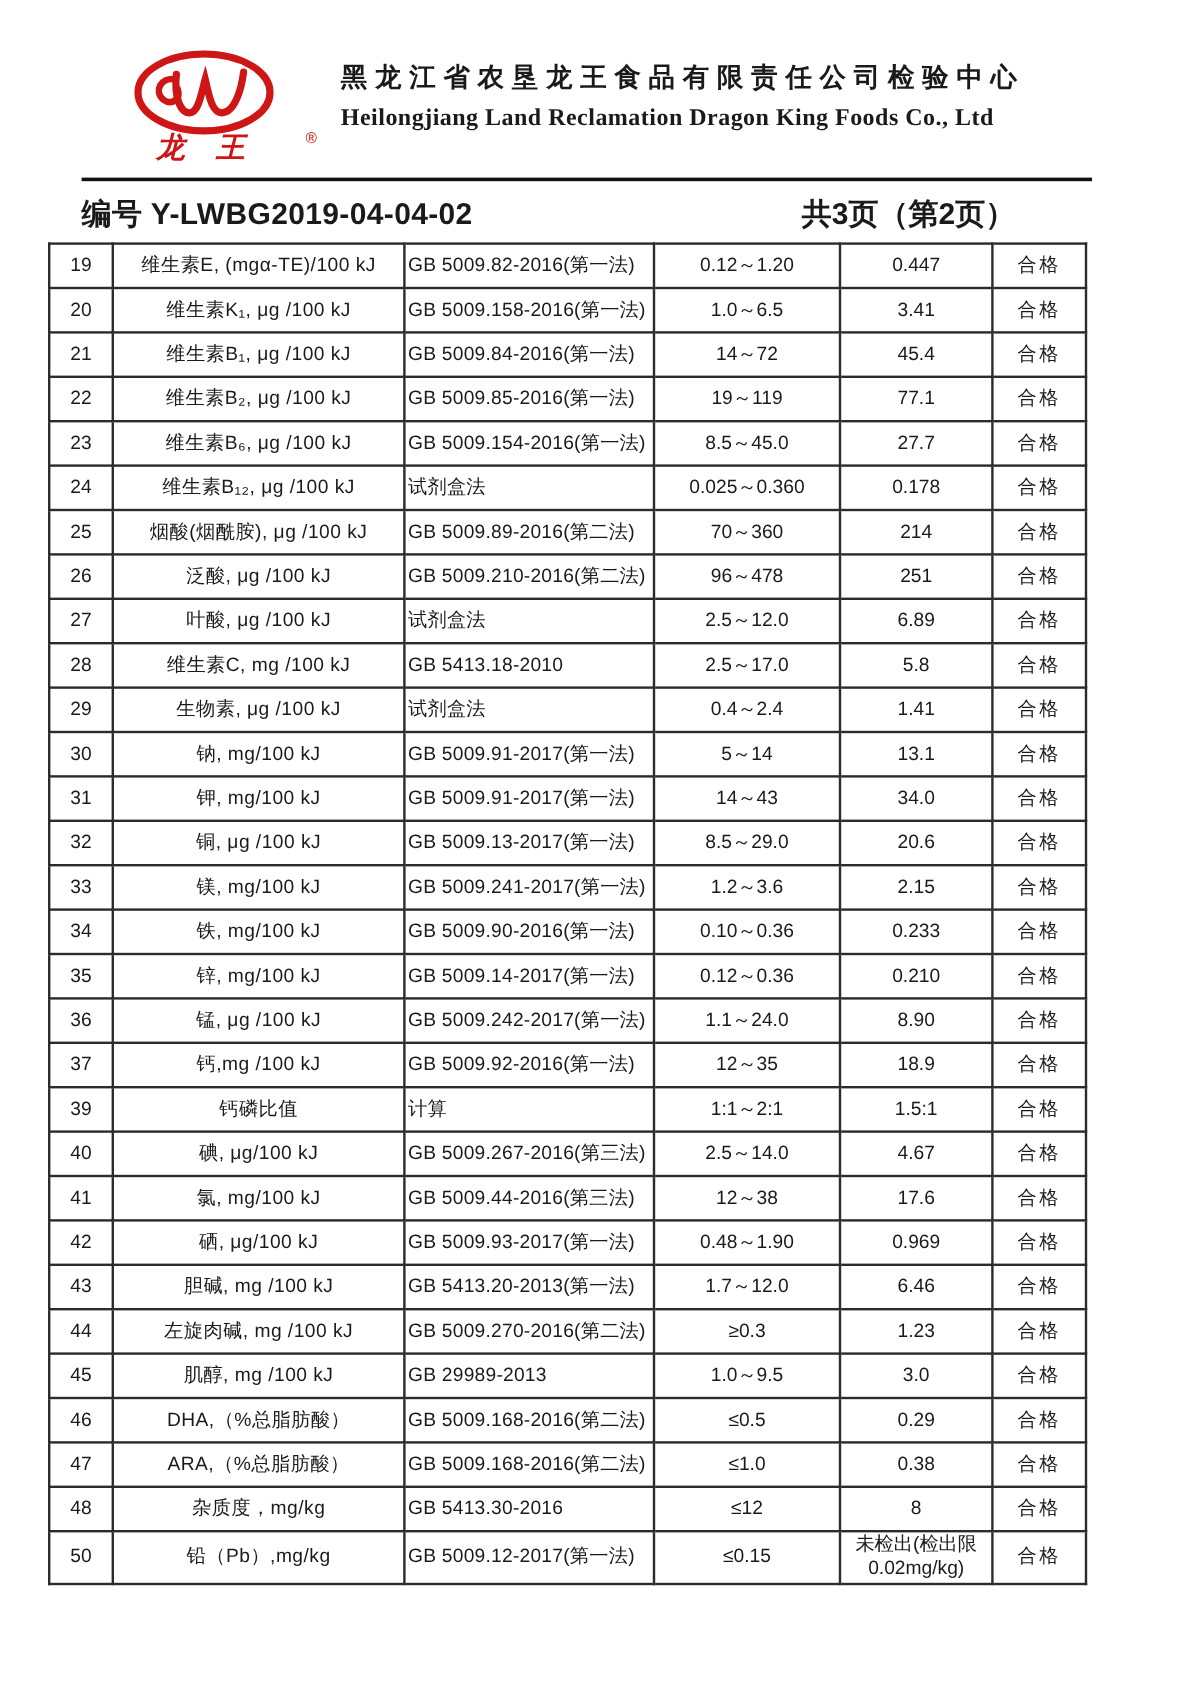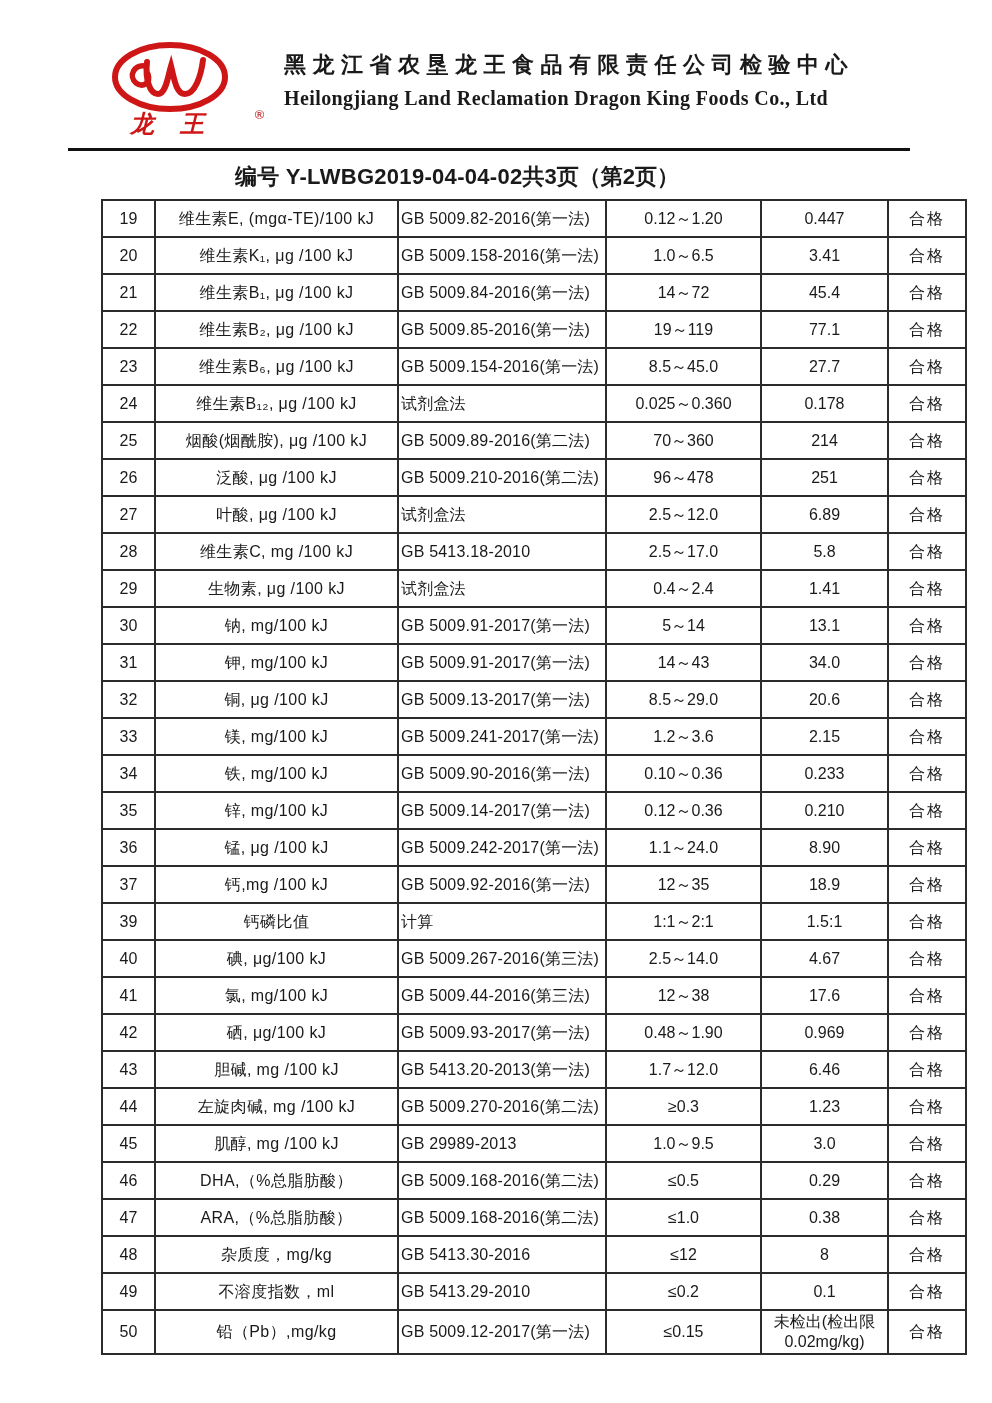--- a/index.html
+++ b/index.html
@@ -55,31 +55,31 @@
     white-space: nowrap;
   }
   .header-rule {
     width: 842px;
     margin: 12px 0 0 68px;
     border-top: 3px solid #111;
   }
   
   .doc-info {
     display: flex;
-    justify-content: center;
+    justify-content: space-between;
     width: 778px;
     margin: 11px 0 7px 68px;
-    font-size: 22px;
+    font-size: 25px;
     font-weight: bold;
     white-space: nowrap;
   }
   .doc-no span { letter-spacing: 0.3px; }
   
   table.results {
-    margin-left: 101px;
+    margin-left: 40px;
     width: 864px;
     border-collapse: collapse;
     table-layout: fixed;
     border-radius: 19px;
   }
   table.results td {
     border: 2px solid #2b2b2b;
     height: 33px;
     padding: 1px 2px;
     vertical-align: middle;
@@ -390,28 +390,20 @@
 
   <tr>
     <td class="c-no">48</td>
     <td class="c-item">杂质度，mg/kg</td>
     <td class="c-method">GB 5413.30-2016</td>
     <td class="c-range">≤12</td>
     <td class="c-result">8</td>
     <td class="c-verdict">合格</td>
   </tr>
 
-  <tr>
-    <td class="c-no">49</td>
-    <td class="c-item">不溶度指数，ml</td>
-    <td class="c-method">GB 5413.29-2010</td>
-    <td class="c-range">≤0.2</td>
-    <td class="c-result">0.1</td>
-    <td class="c-verdict">合格</td>
-  </tr>
 
   <tr>
     <td class="c-no">50</td>
     <td class="c-item">铅（Pb）,mg/kg</td>
     <td class="c-method">GB 5009.12-2017(第一法)</td>
     <td class="c-range">≤0.15</td>
     <td class="c-result">未检出(检出限
 0.02mg/kg)</td>
     <td class="c-verdict">合格</td>
   </tr>

